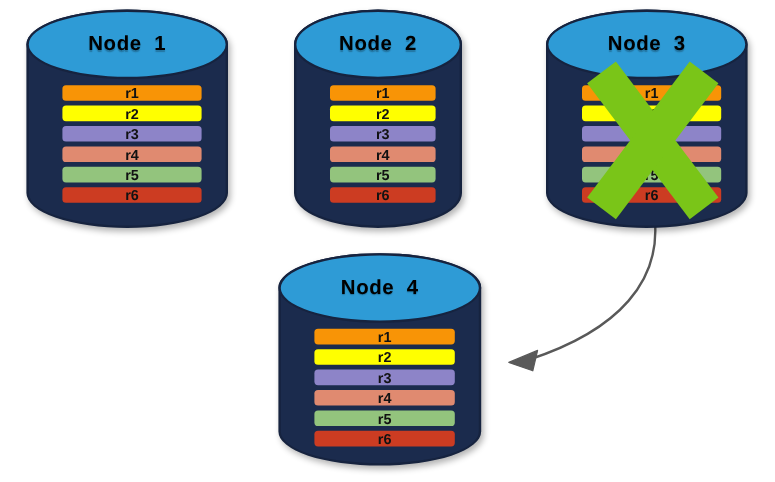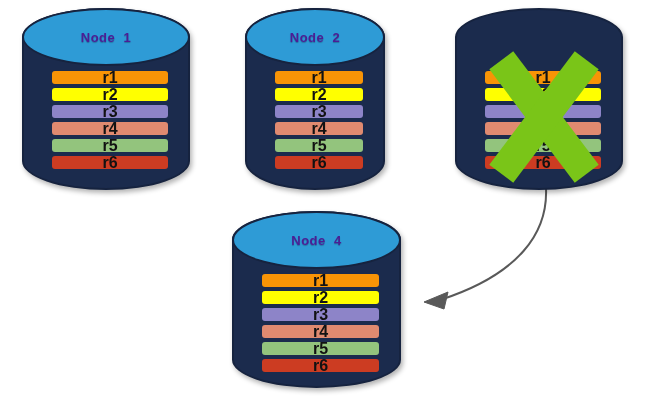--- a/index.html
+++ b/index.html
@@ -42,22 +42,22 @@
     height: 58px;
     background: #2e9bd6;
     border: 2px solid #16233f;
     border-radius: 50%;
     box-sizing: border-box;
     display: flex;
     align-items: center;
     justify-content: center;
   }
   .node-title {
-    color: #4c1d95;
-    font-size: 13px;
+    color: #000000;
+    font-size: 17px;
     font-weight: bold;
     letter-spacing: 0.5px;
     white-space: pre;
     text-shadow: 0 1px 1px rgba(0,0,0,0.25);
   }
 
   
   .rows {
     position: absolute;
     left: 30px;
@@ -67,21 +67,21 @@
   .row {
     height: 13px;
     margin-bottom: 4px;
     border-radius: 3px;
     display: flex;
     align-items: center;
     justify-content: center;
     box-sizing: border-box;
   }
   .row-label {
-    font-size: 16px;
+    font-size: 12px;
     font-weight: bold;
     color: #121212;
     line-height: 1;
   }
 
   
   .fail-x {
     position: absolute;
     pointer-events: none;
   }
@@ -167,20 +167,23 @@
         <span class="row-label">r5</span>
       </div>
       <div class="row" style="background:#cc3c22">
         <span class="row-label">r6</span>
       </div>
     </div>
   </div>
 
   <div class="node" id="node-3" style="left:455px; top:8px; width:168px; height:182px;">
     <div class="node-body"></div>
+    <div class="node-top">
+      <span class="node-title">Node  3</span>
+    </div>
     <div class="rows">
       <div class="row" style="background:#f89406">
         <span class="row-label">r1</span>
       </div>
       <div class="row" style="background:#ffff00">
         <span class="row-label">r2</span>
       </div>
       <div class="row" style="background:#8d84c8">
         <span class="row-label">r3</span>
       </div>

